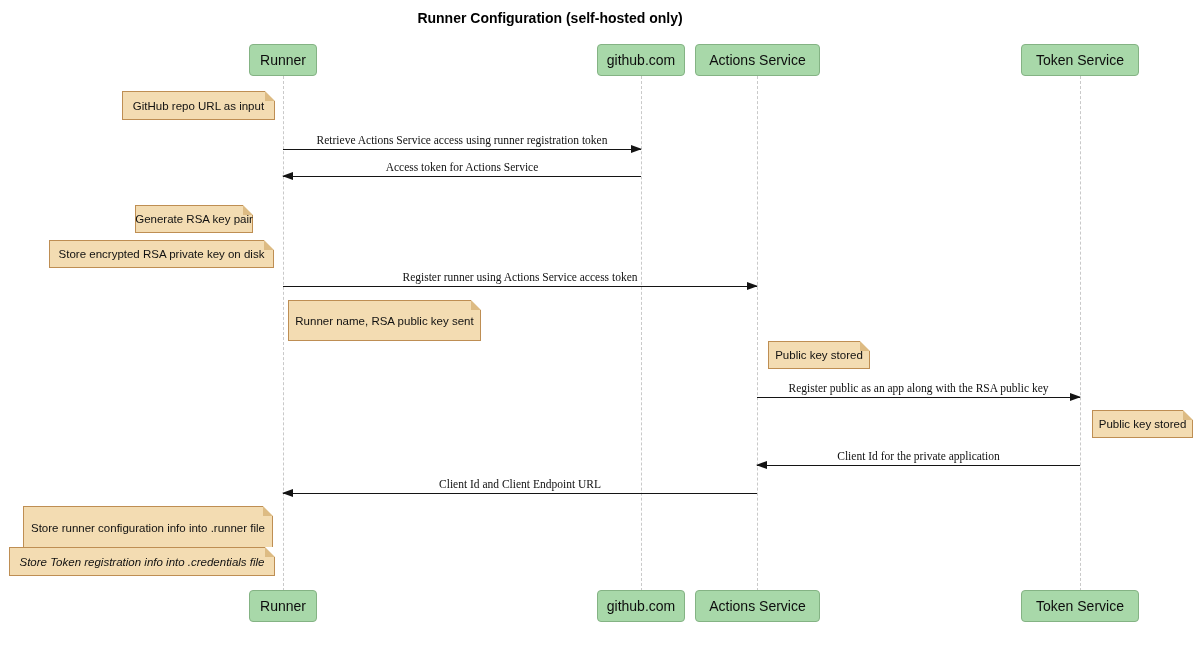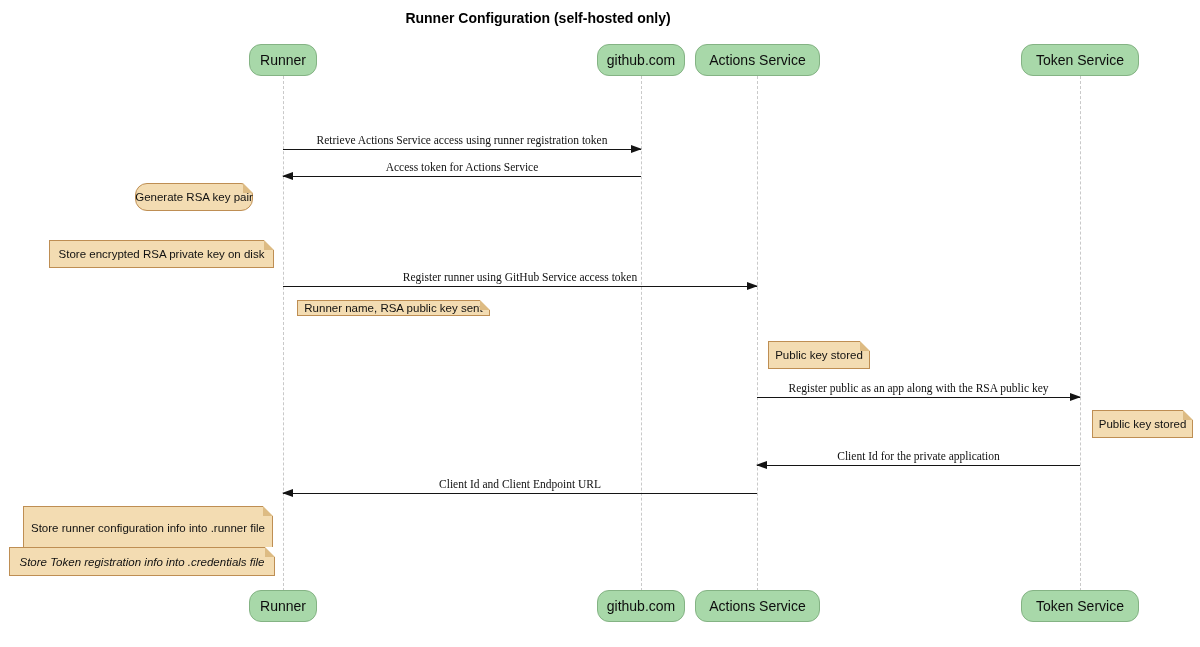--- a/index.html
+++ b/index.html
@@ -2,30 +2,30 @@
 <html><head>
 <meta charset="utf-8">
 <style>
   * { margin:0; padding:0; box-sizing:border-box; }
   body { background:#ffffff; font-family:"Liberation Sans", sans-serif; }
   .canvas {
     position:relative; width:1200px; height:647px; background:#ffffff;
     overflow:hidden; color:#111;
   }
   .title {
-    position:absolute; top:10px; left:0; width:1076px;
+    position:absolute; top:10px; left:12px; width:1076px;
     text-align:center; font-size:14px; font-weight:bold; color:#000;
   }
   .lifeline {
     position:absolute; top:76px; height:515px; width:0;
     border-left:1px dashed #c9c9c9;
   }
   .participant {
     position:absolute; height:32px;
-    background:#a8d8a9; border:1px solid #84b384; border-radius:12px;
+    background:#a8d8a9; border:1px solid #84b384; border-radius:4px;
     display:flex; align-items:center; justify-content:center;
     font-size:14px; color:#0d0d0d; white-space:nowrap;
   }
   .msg { position:absolute; height:0; }
   .msg-line { position:absolute; left:0; right:0; top:0; height:1px; background:#141414; }
   .msg-label {
     position:absolute; left:0; right:0; bottom:3px; text-align:center;
     font-size:11.5px; white-space:nowrap; color:#111;font-family:Liberation Serif, serif;
   }
   .arrow-right {
@@ -59,48 +59,51 @@
   <div class="lifeline" style="left:283px;"></div>
   <div class="lifeline" style="left:641px;"></div>
   <div class="lifeline" style="left:757px;"></div>
   <div class="lifeline" style="left:1080px;"></div>
 
   <div class="participant" style="left:249px; top:44px; width:68px;">Runner</div>
   <div class="participant" style="left:597px; top:44px; width:88px;">github.com</div>
   <div class="participant" style="left:695px; top:44px; width:125px;">Actions Service</div>
   <div class="participant" style="left:1021px; top:44px; width:118px;">Token Service</div>
 
+  <div class="note" style="left:122px; top:91px; width:153px; height:29px;">
+    <span>GitHub repo URL as input</span>
+  </div>
 
   <div class="msg" style="left:283px; top:149px; width:358px;">
     <div class="msg-label">Retrieve Actions Service access using runner registration token</div>
     <div class="msg-line"></div>
     <div class="arrow-right"></div>
   </div>
 
   <div class="msg" style="left:283px; top:176px; width:358px;">
     <div class="msg-label">Access token for Actions Service</div>
     <div class="msg-line"></div>
     <div class="arrow-left"></div>
   </div>
 
-  <div class="note" style="left:135px; top:183px; width:118px; height:28px;border-radius:12px;">
+  <div class="note" style="left:135px; top:205px; width:118px; height:28px;">
     <span>Generate RSA key pair</span>
   </div>
 
   <div class="note" style="left:49px; top:240px; width:225px; height:28px;">
     <span>Store encrypted RSA private key on disk</span>
   </div>
 
   <div class="msg" style="left:283px; top:286px; width:474px;">
-    <div class="msg-label">Register runner using GitHub Service access token</div>
+    <div class="msg-label">Register runner using Actions Service access token</div>
     <div class="msg-line"></div>
     <div class="arrow-right"></div>
   </div>
 
-  <div class="note" style="left:297px; top:300px; width:193px; height:16px;">
+  <div class="note" style="left:288px; top:300px; width:193px; height:41px;">
     <span>Runner name, RSA public key sent</span>
   </div>
 
   <div class="note" style="left:768px; top:341px; width:102px; height:28px;">
     <span>Public key stored</span>
   </div>
 
   <div class="msg" style="left:757px; top:397px; width:323px;">
     <div class="msg-label">Register public as an app along with the RSA public key</div>
     <div class="msg-line"></div>

